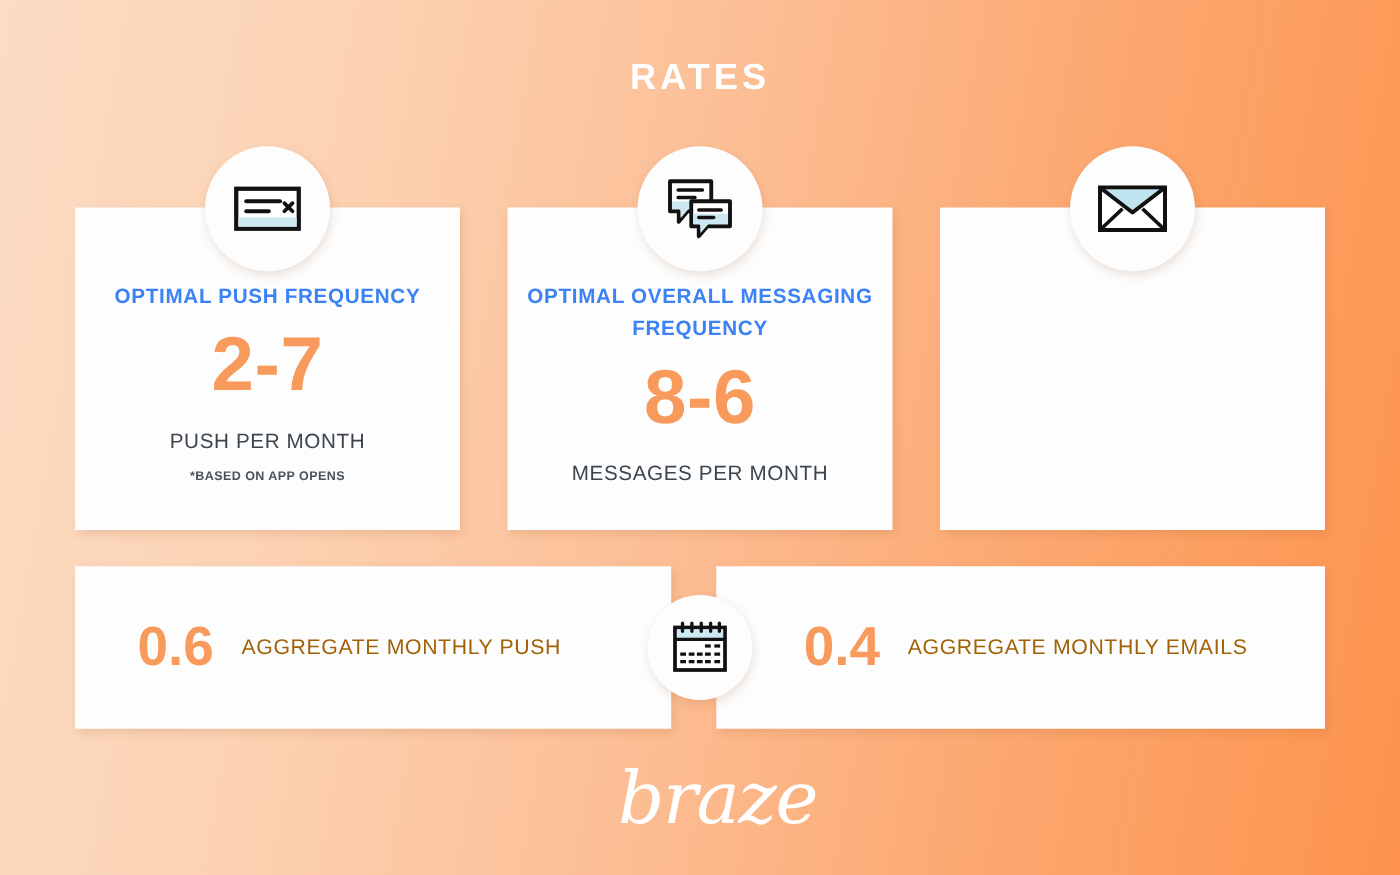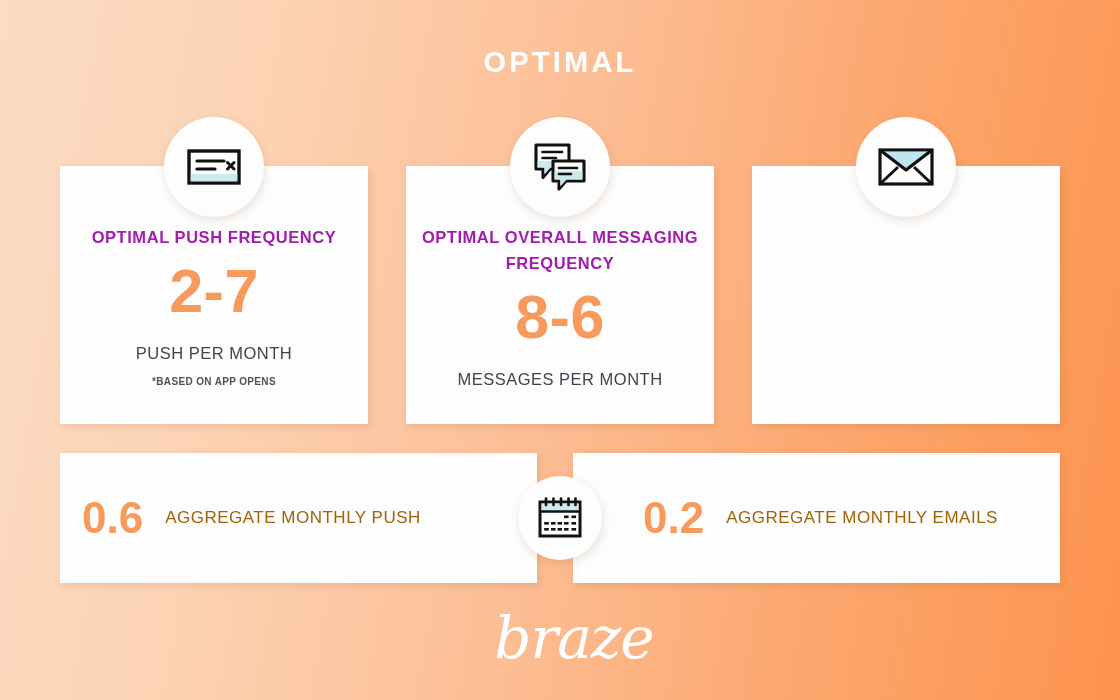--- a/index.html
+++ b/index.html
@@ -57,21 +57,21 @@
   .card-body {
     position: absolute;
     left: 0;
     right: 0;
     top: 58px;
     text-align: center;
     padding: 0 8px;
   }
 
   .card-heading {
-    color: #a21caf;
+    color: #3b82f6;
     font-size: 16.5px;
     font-weight: bold;
     letter-spacing: 0.55px;
     line-height: 26px;
     text-transform: uppercase;
   }
 
   .card-number {
     color: #F79A5B;
     font-size: 61px;
@@ -128,21 +128,21 @@
   .bottom-bar {
     position: absolute;
     top: 0;
     height: 130px;
     background: #FDFDFD;
     box-shadow: 2px 3px 7px rgba(150, 90, 45, 0.16);
     display: flex;
     align-items: center;
   }
 
-  .bar-left  { left: 0;   width: 477px; padding-left: 22px; }
+  .bar-left  { left: 0;   width: 477px; padding-left: 50px; }
   .bar-right { right: 0;  width: 487px; padding-left: 70px; }
 
   .bar-number {
     color: #F79A5B;
     font-size: 44px;
     font-weight: bold;
     letter-spacing: 0px;
     line-height: 44px;
   }
 
@@ -182,21 +182,21 @@
     font-size: 58px;
     font-style: italic;
     font-weight: normal;
     letter-spacing: -1px;
     padding-left: 28px;
   }
 </style>
 </head>
 <body>
 
-<div class="title">OPTIMAL</div>
+<div class="title">RATES</div>
 
 <div class="cards-row">
 
   <div class="card">
     <div class="icon-circle">
       <svg width="56" height="40" viewBox="0 0 56 40" aria-hidden="true">
         <rect x="3" y="4" width="50" height="32" fill="#FFFFFF" stroke="#111111" stroke-width="3.4"></rect>
         <rect x="4.7" y="27" width="46.6" height="7.3" fill="#CDE8F1"></rect>
         <line x1="11" y1="14" x2="38" y2="14" stroke="#111111" stroke-width="3.2" stroke-linecap="round"></line>
         <line x1="11" y1="22" x2="29" y2="22" stroke="#111111" stroke-width="3.2" stroke-linecap="round"></line>
@@ -249,21 +249,21 @@
 </div>
 
 <div class="bottom-row">
 
   <div class="bottom-bar bar-left">
     <div class="bar-number">0.6</div>
     <div class="bar-label">AGGREGATE MONTHLY PUSH</div>
   </div>
 
   <div class="bottom-bar bar-right">
-    <div class="bar-number">0.2</div>
+    <div class="bar-number">0.4</div>
     <div class="bar-label">AGGREGATE MONTHLY EMAILS</div>
   </div>
 
   <div class="calendar-circle">
     <svg width="48" height="46" viewBox="0 0 48 46" aria-hidden="true">
       <rect x="4" y="7" width="40" height="34" fill="#FFFFFF" stroke="#111111" stroke-width="3"></rect>
       <rect x="5.5" y="8.5" width="37" height="8" fill="#CDE8F1"></rect>
       <line x1="4" y1="16.5" x2="44" y2="16.5" stroke="#111111" stroke-width="2.6"></line>
       <line x1="10" y1="3.5" x2="10" y2="10" stroke="#111111" stroke-width="2.6" stroke-linecap="round"></line>
       <line x1="17.5" y1="3.5" x2="17.5" y2="10" stroke="#111111" stroke-width="2.6" stroke-linecap="round"></line>

